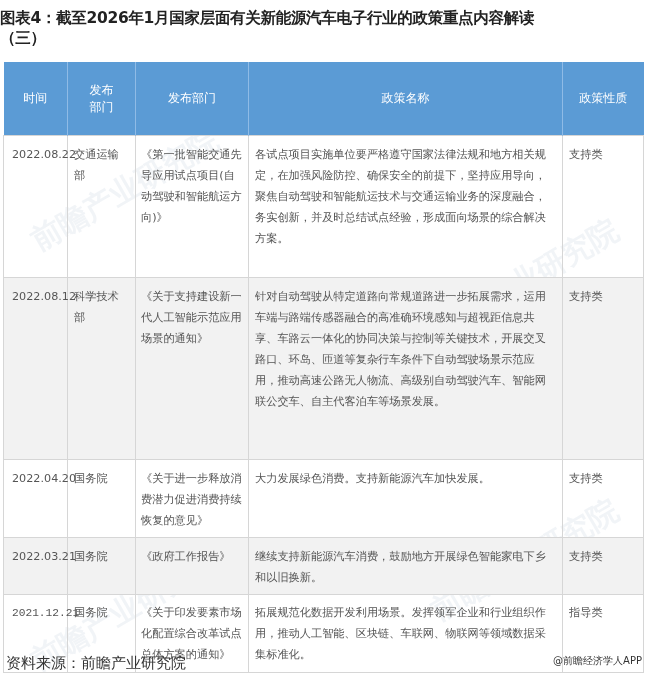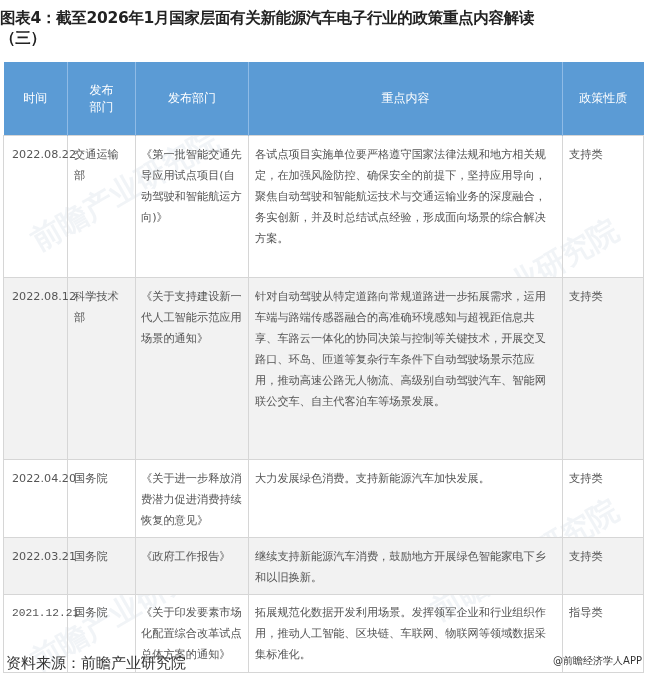--- a/index.html
+++ b/index.html
@@ -41,21 +41,21 @@
       <col style="width:68px">
       <col style="width:113px">
       <col style="width:314px">
       <col style="width:81px">
   </colgroup>
   <thead>
     <tr>
       <th>时间</th>
       <th>发布部门</th>
       <th>发布部门</th>
-      <th>重点内容</th>
+      <th>政策名称</th>
       <th>政策性质</th>
     </tr>
   </thead>
   <tbody>
     <tr style="height:142px;">
       <td class="c-date">2022.08.22</td>
       <td>交通运输部</td>
       <td class="c-name">《第一批智能交通先导应用试点项目(自动驾驶和智能航运方向)》</td>
       <td>各试点项目实施单位要严格遵守国家法律法规和地方相关规定，在加强风险防控、确保安全的前提下，坚持应用导向，聚焦自动驾驶和智能航运技术与交通运输业务的深度融合，务实创新，并及时总结试点经验，形成面向场景的综合解决方案。</td>
       <td>支持类</td>

